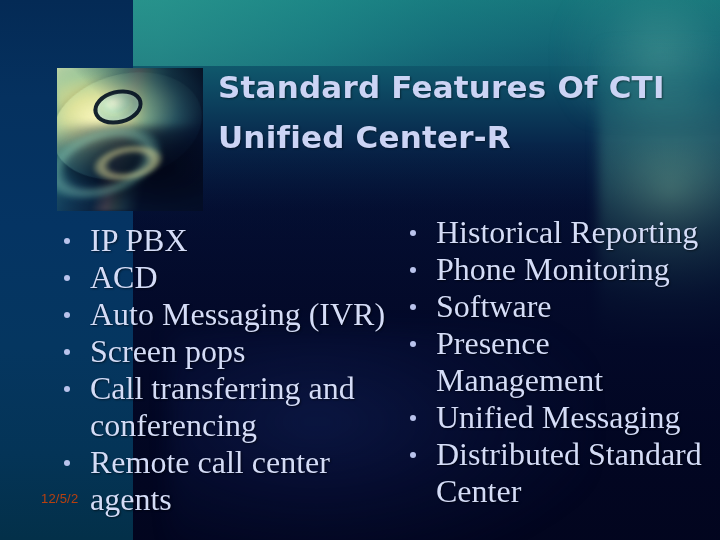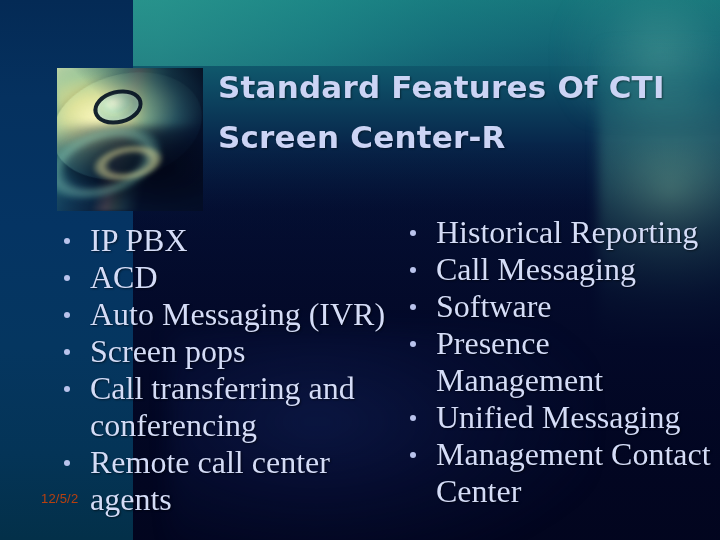--- a/index.html
+++ b/index.html
@@ -330,40 +330,40 @@
     <div class="cd-hub-outer"></div>
     <div class="cd-hub-inner"></div>
     <div class="cd-dark-bottom"></div>
     <div class="cd-arc-1"></div>
     <div class="cd-arc-2"></div>
     <div class="layer cd-corner-dark"></div>
   </div>
 
   <div class="title">
     <span class="line">Standard Features Of CTI</span>
-    <span class="line">Screen Center-R</span>
+    <span class="line">Unified Center-R</span>
   </div>
 
   <div class="col col-left">
     <ul class="bullets">
       <li><span class="dot"></span><span>IP PBX</span></li>
       <li><span class="dot"></span><span>ACD</span></li>
       <li><span class="dot"></span><span>Auto Messaging (IVR)</span></li>
       <li><span class="dot"></span><span>Screen pops</span></li>
       <li><span class="dot"></span><span>Call transferring and conferencing</span></li>
       <li><span class="dot"></span><span>Remote call center agents</span></li>
     </ul>
   </div>
 
   <div class="col col-right">
     <ul class="bullets">
       <li><span class="dot"></span><span>Historical Reporting</span></li>
-      <li><span class="dot"></span><span>Call Messaging</span></li>
+      <li><span class="dot"></span><span>Phone Monitoring</span></li>
       <li><span class="dot"></span><span>Software</span></li>
       <li><span class="dot"></span><span>Presence Management</span></li>
       <li><span class="dot"></span><span>Unified Messaging</span></li>
-      <li><span class="dot"></span><span>Management Contact Center</span></li>
+      <li><span class="dot"></span><span>Distributed Standard Center</span></li>
     </ul>
   </div>
 
   <div class="footer-date">12/5/2</div>
 
 </div>
 
 </body></html>

